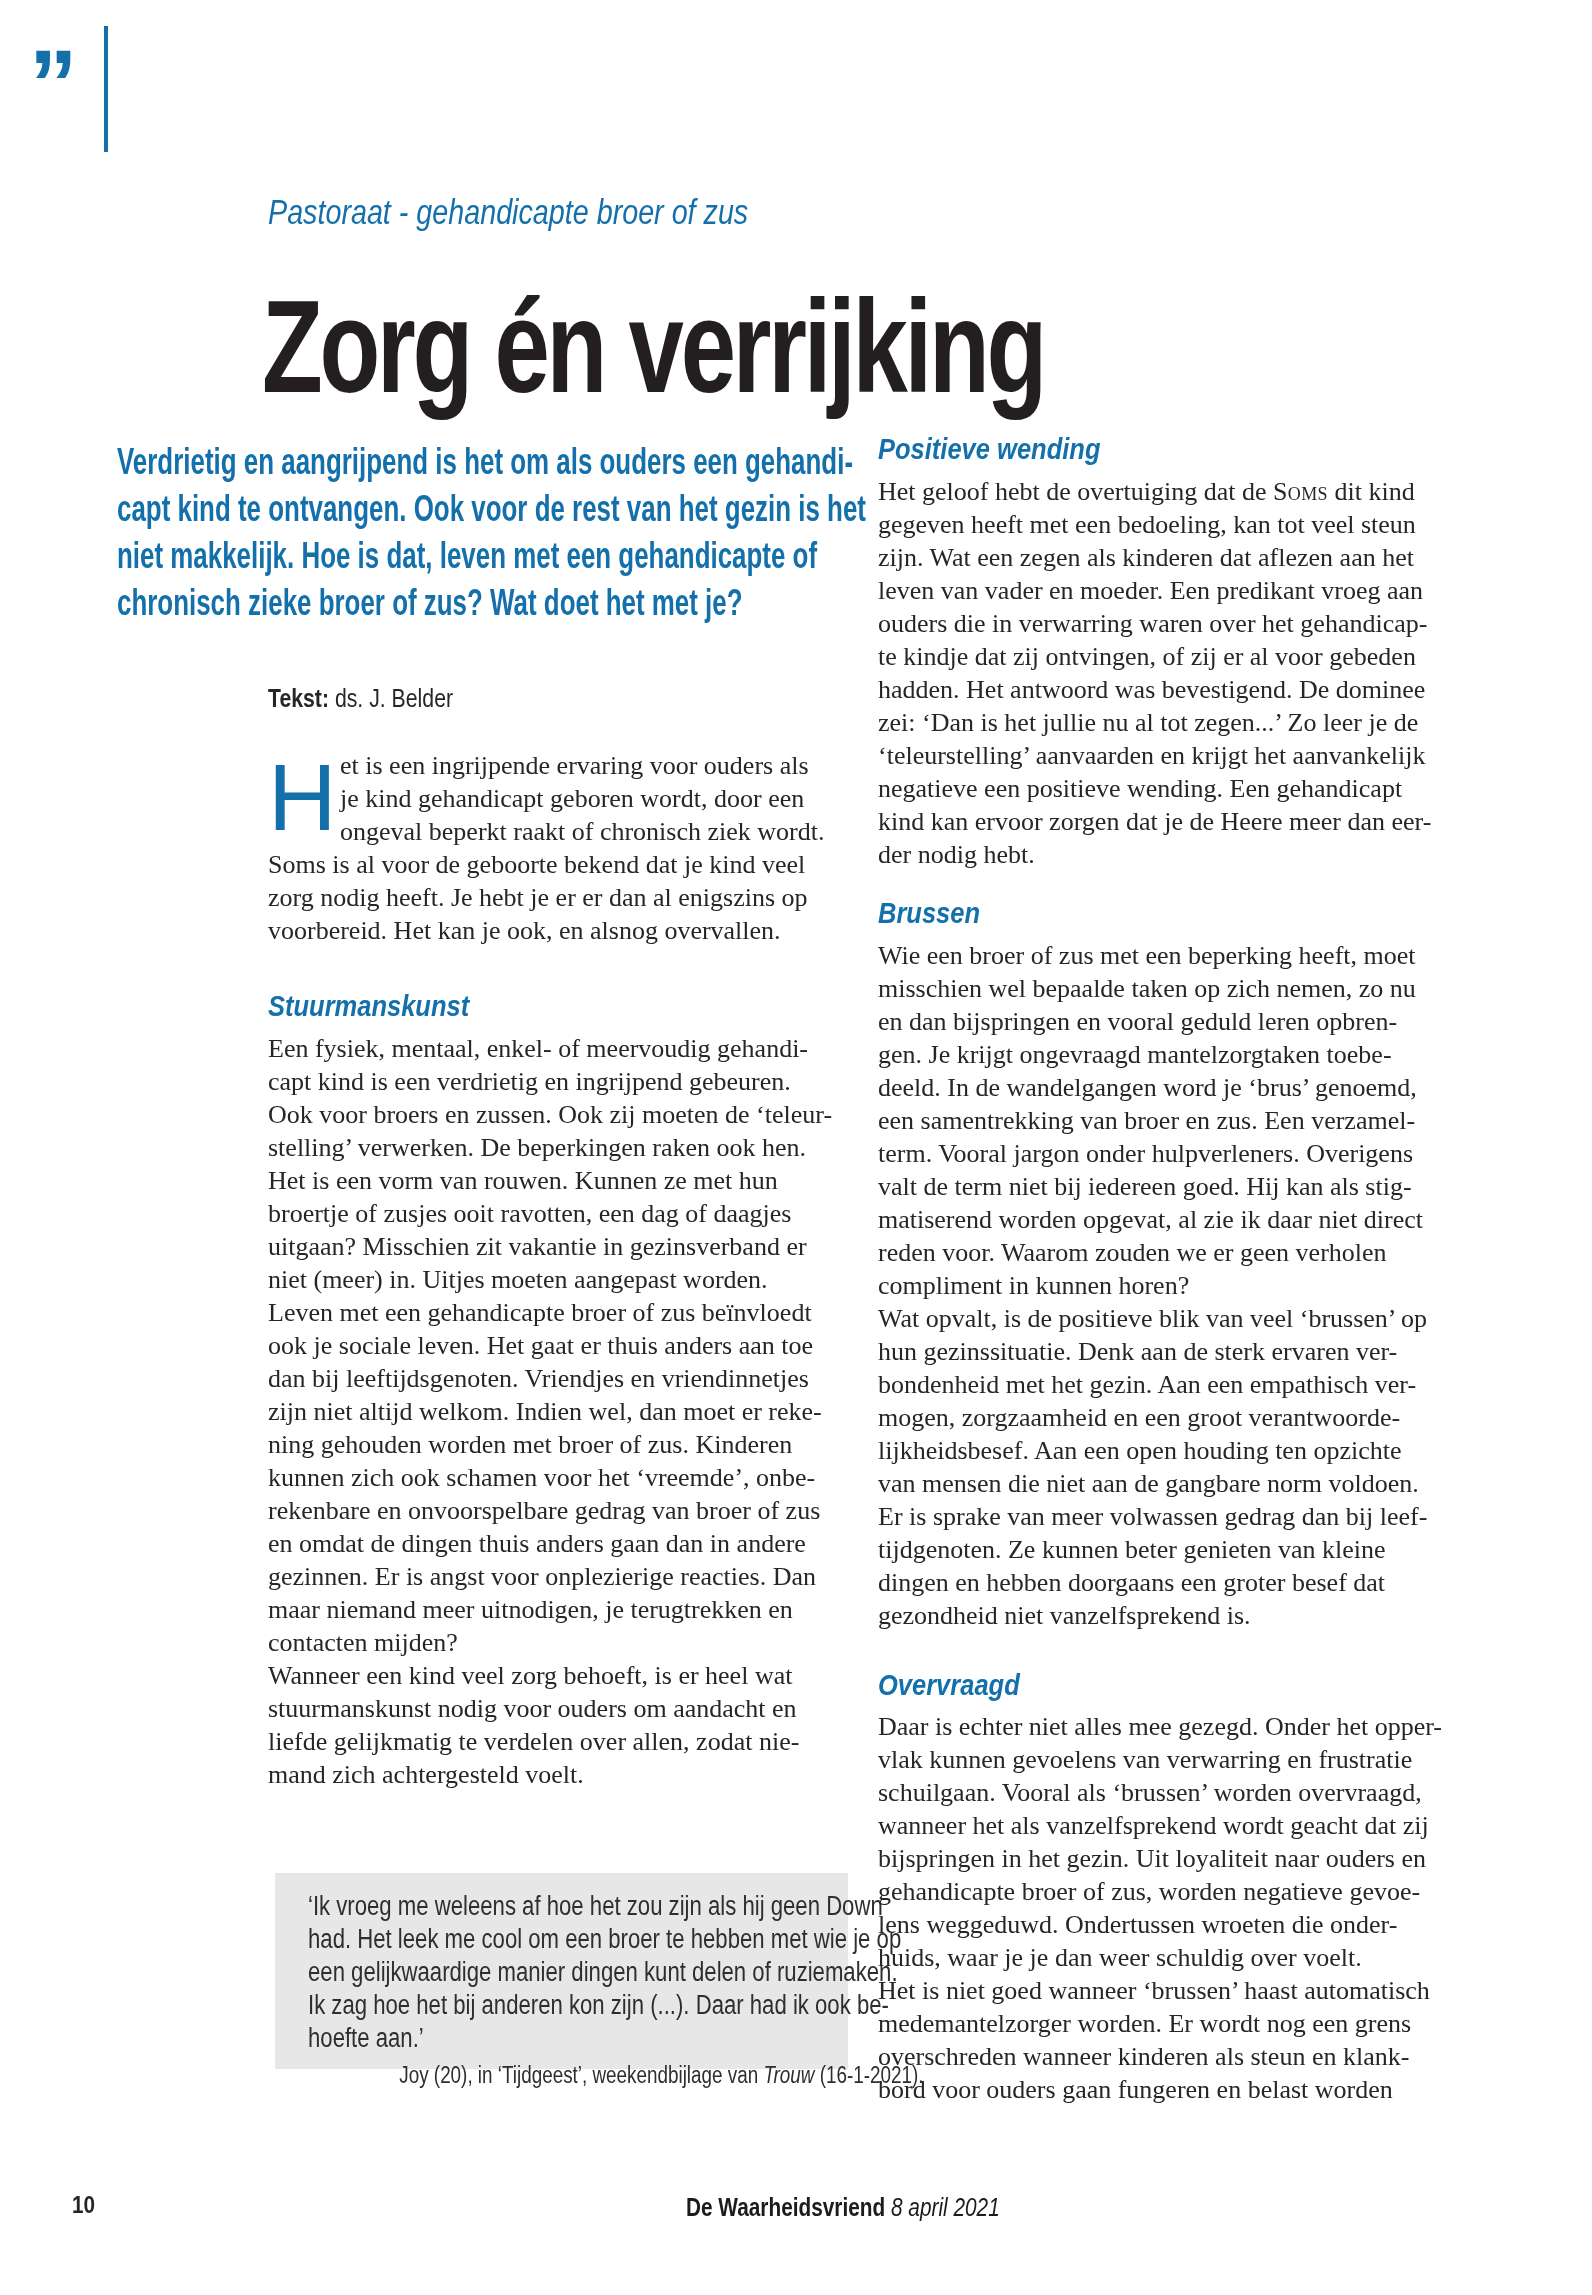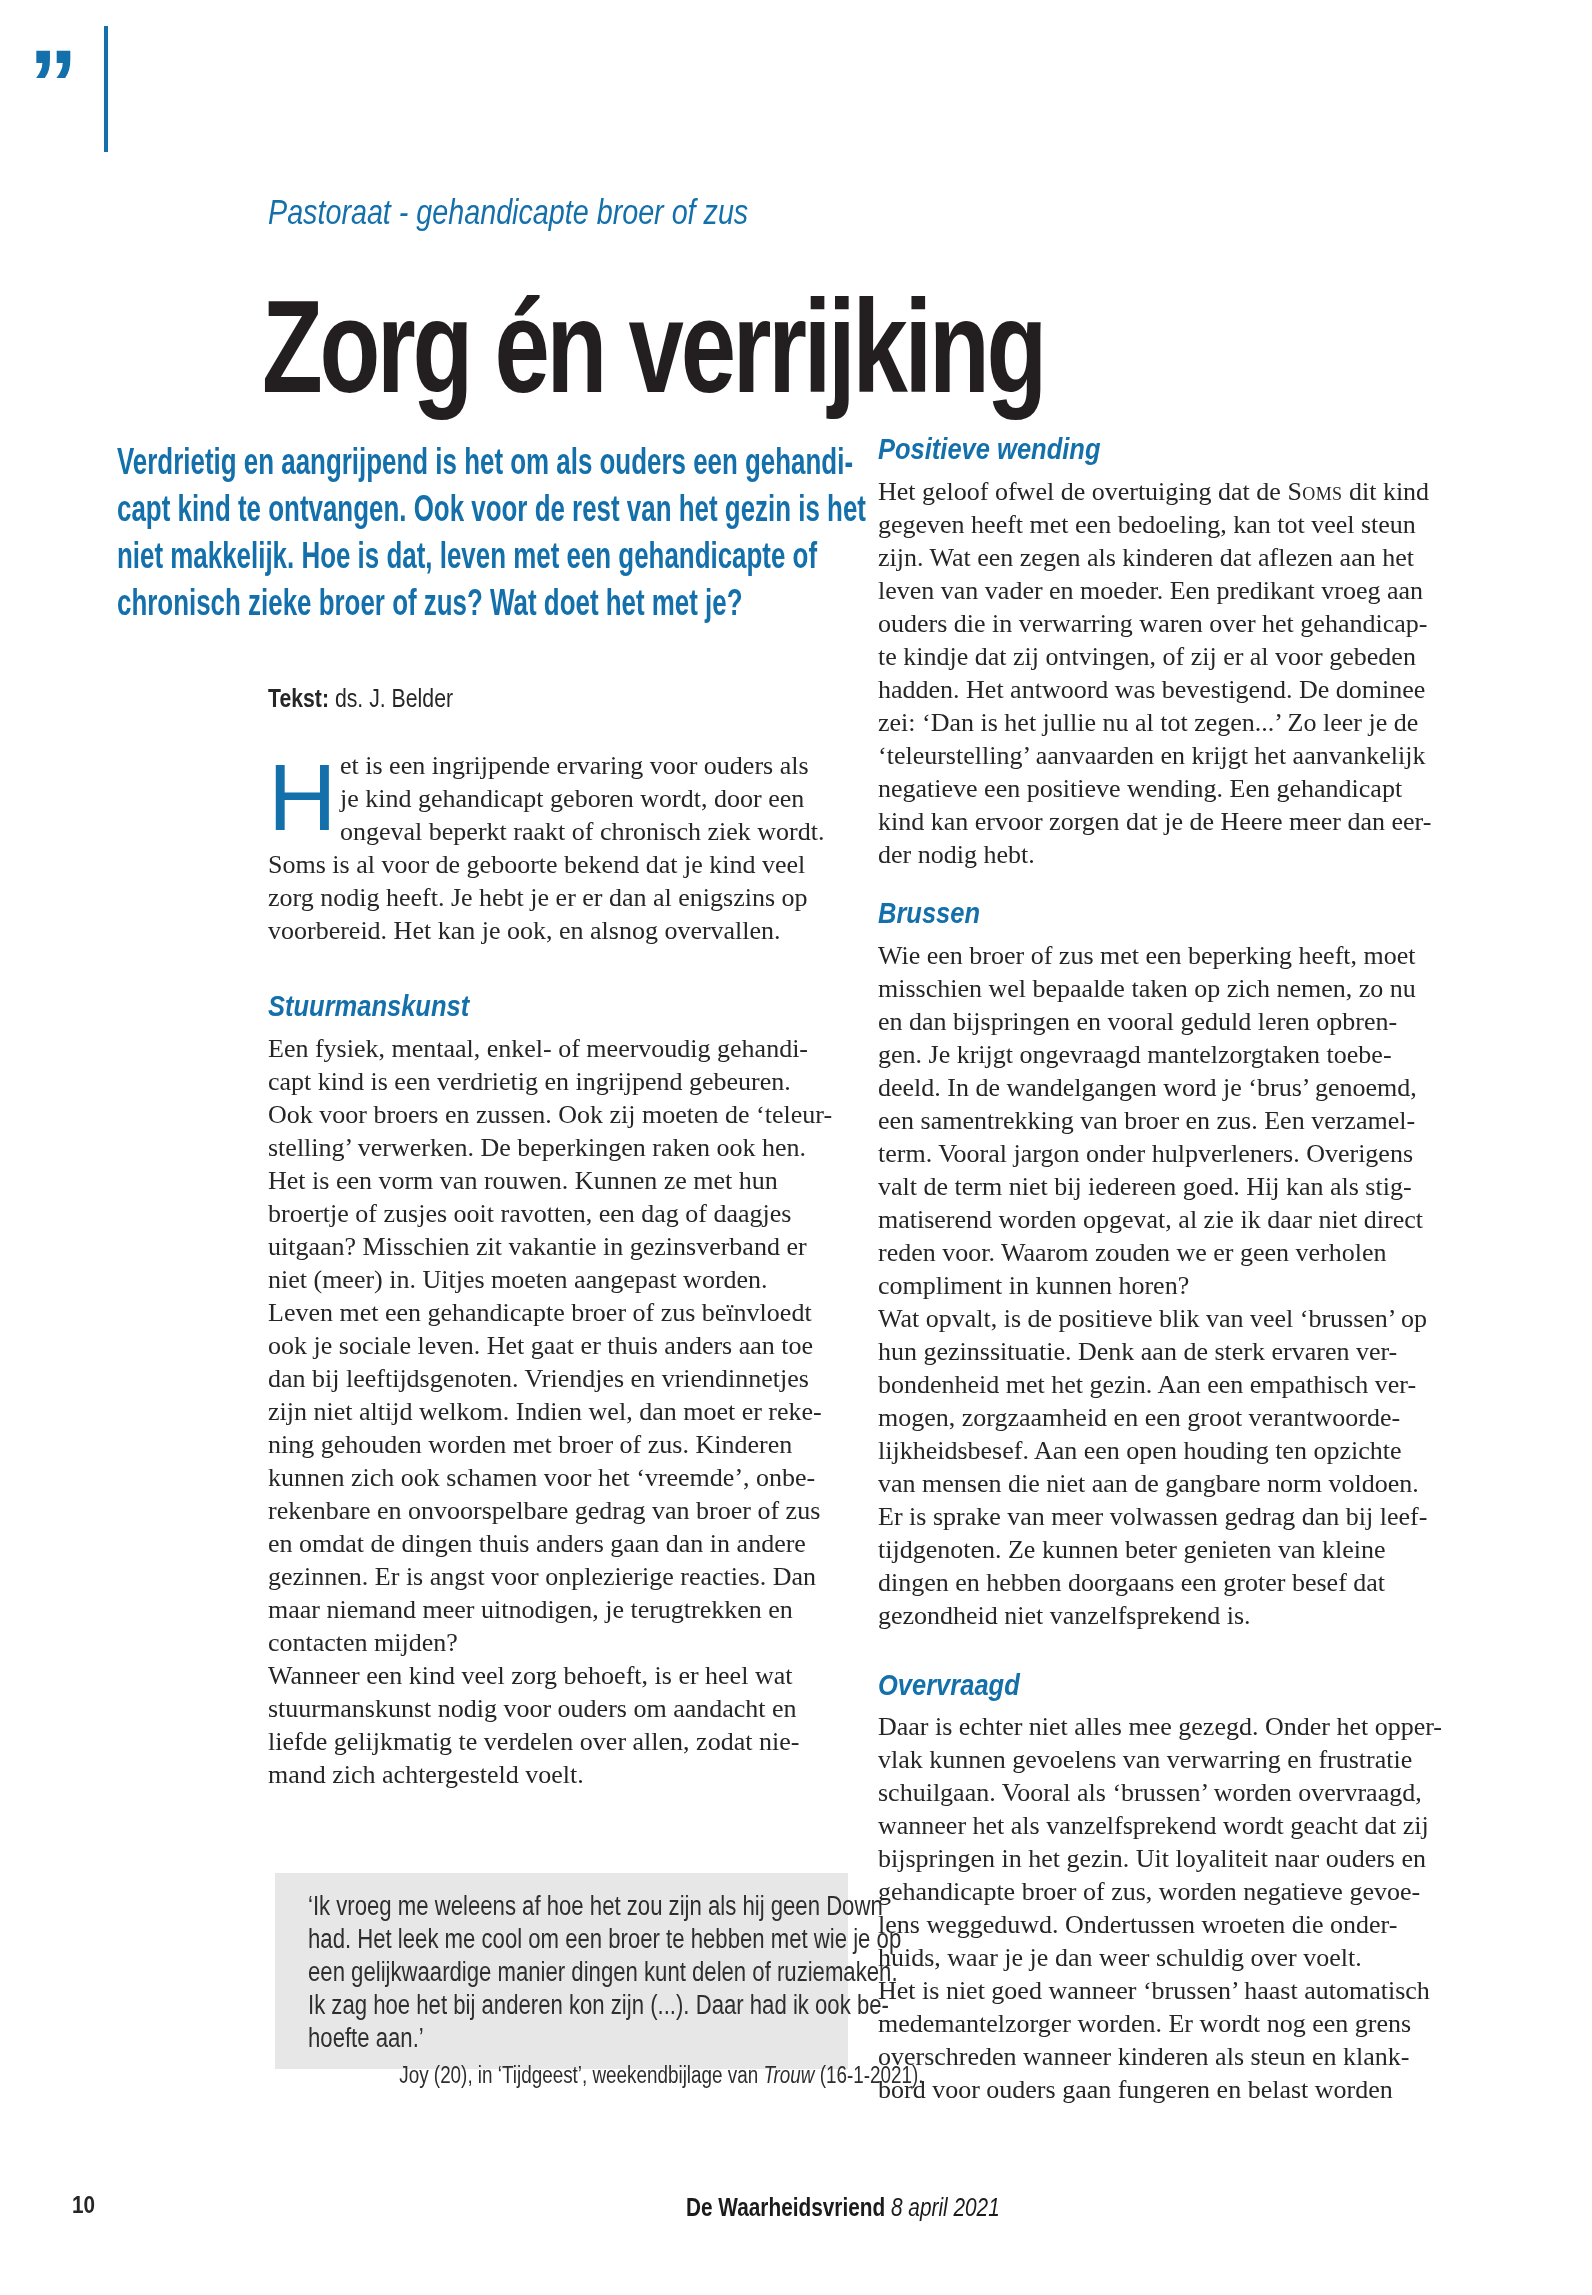--- a/index.html
+++ b/index.html
@@ -134,21 +134,21 @@
 maar niemand meer uitnodigen, je terugtrekken en
 contacten mijden?
 Wanneer een kind veel zorg behoeft, is er heel wat
 stuurmanskunst nodig voor ouders om aandacht en
 liefde gelijkmatig te verdelen over allen, zodat nie-
 mand zich achtergesteld voelt.</div>
 </div>
 
 <div class="col col-right">
   <div class="subhead first" style="margin-top:0;">Positieve wending</div>
-  <div class="para"><span>Het geloof ofwel de overtuiging dat de </span><span class="smallcaps">Soms</span><span> dit kind
+  <div class="para"><span>Het geloof hebt de overtuiging dat de </span><span class="smallcaps">Soms</span><span> dit kind
 gegeven heeft met een bedoeling, kan tot veel steun
 zijn. Wat een zegen als kinderen dat aflezen aan het
 leven van vader en moeder. Een predikant vroeg aan
 ouders die in verwarring waren over het gehandicap-
 te kindje dat zij ontvingen, of zij er al voor gebeden
 hadden. Het antwoord was bevestigend. De dominee
 zei: ‘Dan is het jullie nu al tot zegen...’ Zo leer je de
 ‘teleurstelling’ aanvaarden en krijgt het aanvankelijk
 negatieve een positieve wending. Een gehandicapt
 kind kan ervoor zorgen dat je de Heere meer dan eer-

